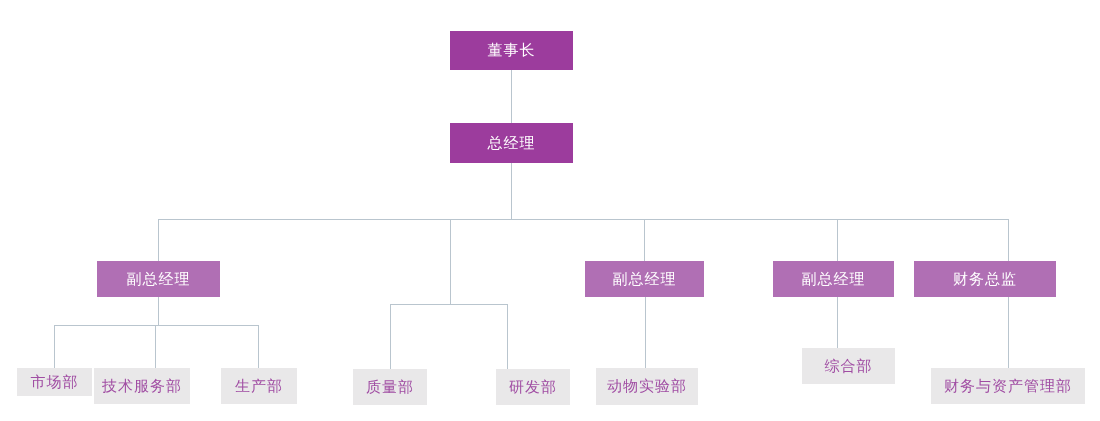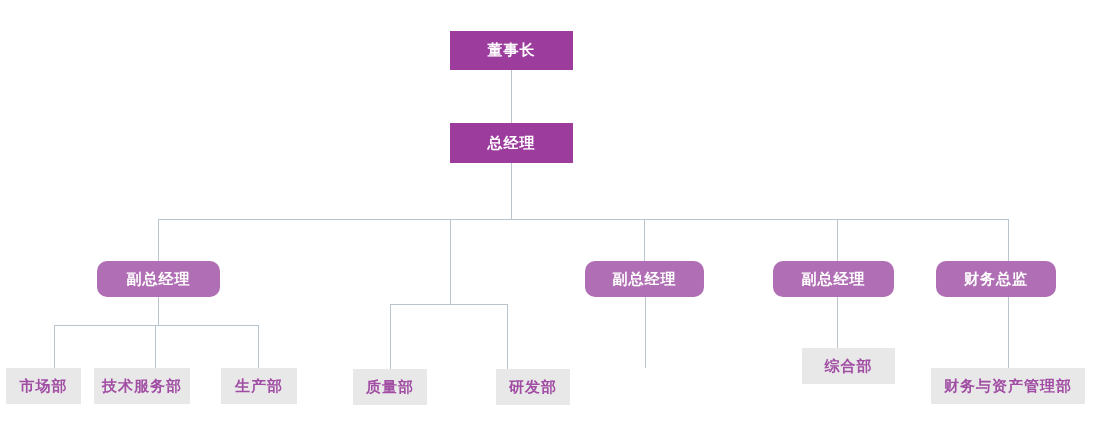--- a/index.html
+++ b/index.html
@@ -15,32 +15,31 @@
     background: #ffffff;
     overflow: hidden;
   }
   .node {
     position: absolute;
     display: flex;
     align-items: center;
     justify-content: center;
     font-size: 15px;
     letter-spacing: 1px;
-    font-weight: 700;
+    font-weight: 400;
     white-space: nowrap;
     box-sizing: border-box;
   }
   .exec {
     background: var(--executive-box, #9C3C9D);
     color: var(--executive-text, #FFFFFF);
   }
   .mgr {
     background: var(--manager-box, #B06FB4);
     color: var(--executive-text, #FFFFFF);
-    border-radius: 10px;
   }
   .dept {
     background: var(--department-box-bg, #E9E8E9);
     color: var(--department-text, #A04DA3);
   }
   .line {
     position: absolute;
     background: var(--connector-line, #B9C5CE);
   }
   .line.v { width: 1px; }
@@ -77,30 +76,31 @@
   <div class="node exec" style="left:450px;top:31px;width:123px;height:39px">董事长</div>
 
   <div class="node exec" style="left:450px;top:123px;width:123px;height:40px">总经理</div>
 
   <div class="node mgr" style="left:97px;top:261px;width:123px;height:36px">副总经理</div>
 
   <div class="node mgr" style="left:585px;top:261px;width:119px;height:36px">副总经理</div>
 
   <div class="node mgr" style="left:773px;top:261px;width:121px;height:36px">副总经理</div>
 
-  <div class="node mgr" style="left:936px;top:261px;width:120px;height:36px">财务总监</div>
+  <div class="node mgr" style="left:914px;top:261px;width:142px;height:36px">财务总监</div>
 
-  <div class="node dept" style="left:6px;top:368px;width:75px;height:36px">市场部</div>
+  <div class="node dept" style="left:17px;top:368px;width:75px;height:28px">市场部</div>
 
   <div class="node dept" style="left:94px;top:368px;width:96px;height:36px">技术服务部</div>
 
   <div class="node dept" style="left:221px;top:368px;width:76px;height:36px">生产部</div>
 
   <div class="node dept" style="left:353px;top:369px;width:74px;height:36px">质量部</div>
 
   <div class="node dept" style="left:496px;top:369px;width:74px;height:36px">研发部</div>
 
+  <div class="node dept" style="left:596px;top:368px;width:102px;height:37px">动物实验部</div>
 
   <div class="node dept" style="left:802px;top:348px;width:93px;height:36px">综合部</div>
 
   <div class="node dept" style="left:931px;top:368px;width:154px;height:36px">财务与资产管理部</div>
 
 </div>
 
 </body></html>

